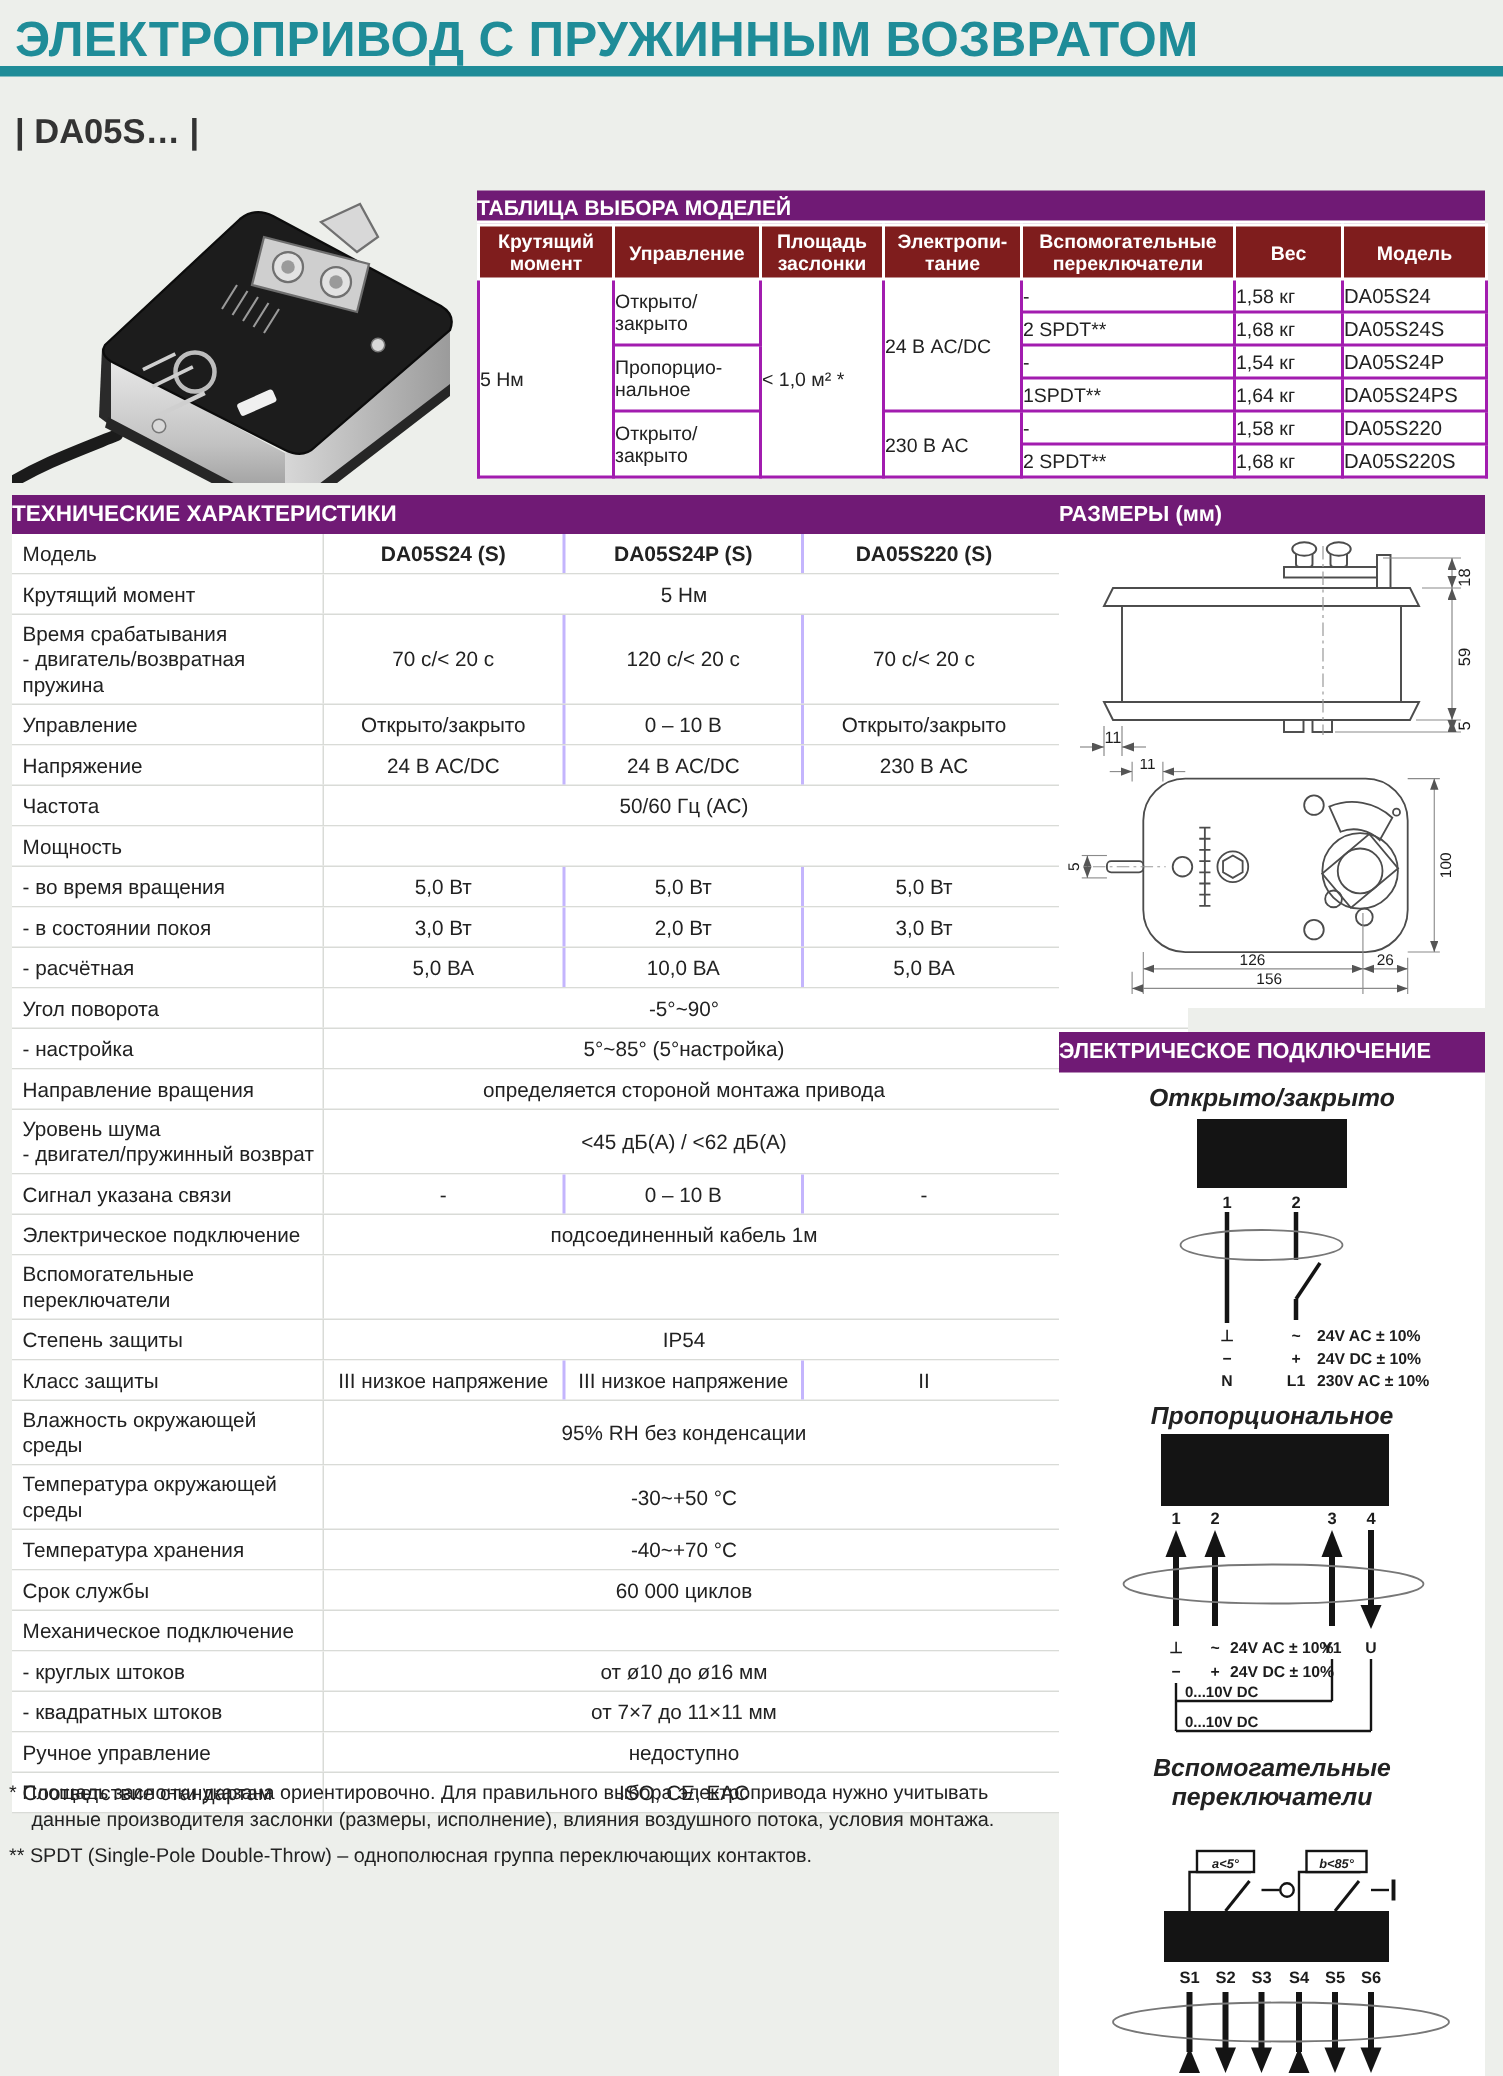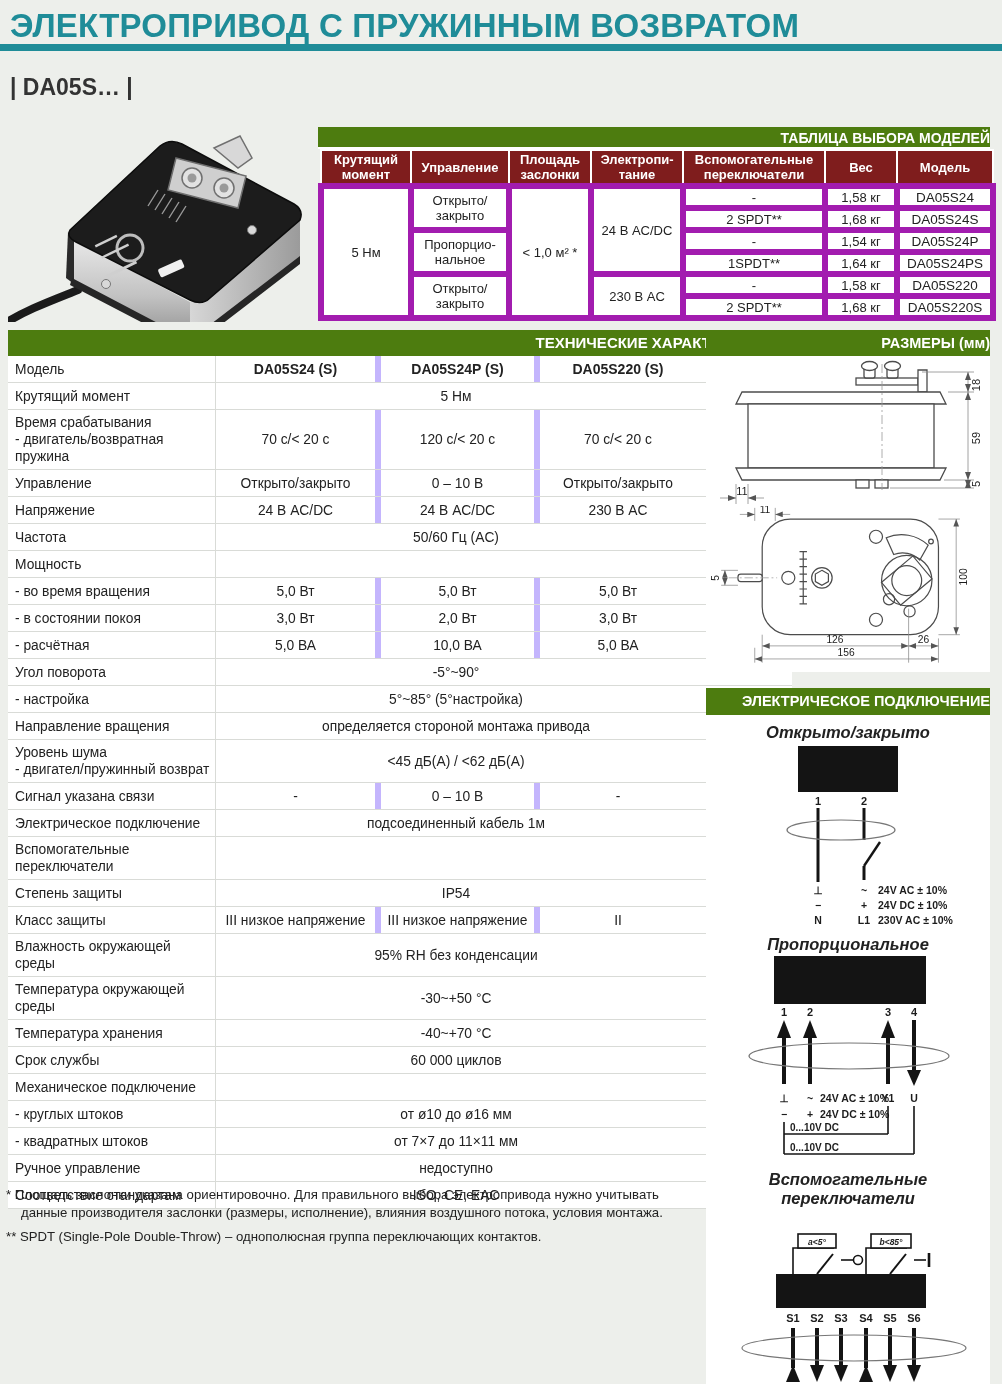--- a/index.html
+++ b/index.html
@@ -1,42 +1,42 @@
 <!DOCTYPE html>
 <html><head>
 <meta charset="utf-8">
 <style>
   *{margin:0;padding:0;box-sizing:border-box}
   html,body{background:#edefeb}
   body{width:1002px;height:1384px;position:relative;font-family:"Liberation Sans",sans-serif;color:#222;overflow:hidden}
   .abs{position:absolute}
-  .teal{background:#4d7c0f;color:#fff;font-weight:bold;text-align:right}
+  .teal{background:#701a75;color:#fff;font-weight:bold;text-align:left}
 
   
   #page-title{left:10px;top:7px;font-size:33px;font-weight:bold;color:#1f8c98;letter-spacing:.2px}
   #title-rule{left:0;top:44px;width:1002px;height:7px;background:#1f8c98}
   #model-code{left:10px;top:74px;font-size:23px;font-weight:bold;color:#333}
 
   
   #sel-wrap{left:318px;top:127px;width:672px}
   #sel-title{height:22px;line-height:22px;font-size:14px;border-bottom:2px solid #fff}
   #sel-table{border-collapse:collapse;width:672px;table-layout:fixed;font-size:13px}
   #sel-table th{background:#7f1d1d;color:#fff;font-weight:bold;border:2px solid #fff;
       height:36px;white-space:pre-line;font-size:13px;line-height:15px;text-align:center;vertical-align:middle}
-  #sel-table td{background:#fff;border:6px solid #a21caf;height:22px;text-align:center;
+  #sel-table td{background:#fff;border:2px solid #a21caf;height:22px;text-align:left;
       vertical-align:middle;white-space:pre-line;line-height:15px}
   #sel-table td.model{font-weight:normal;font-size:13.5px}
 
   
   #tech-wrap{left:8px;top:330px;width:784px}
   #tech-title{height:26px;line-height:26px;font-size:15px}
   .trow{display:grid;grid-template-columns:208px 159px 159px 162px;background:#fff;border-bottom:1px solid #d9dbd7;font-size:13.8px}
   .tlabel{padding:4px 2px 4px 7px;border-right:1px solid #d9dbd7;white-space:pre-line;display:flex;align-items:center;line-height:17px}
   .tcell{display:flex;align-items:center;justify-content:center;padding:4px 3px;line-height:17px;min-height:26px}
-  .tcell + .tcell{border-left:6px solid #c4b5fd}
+  .tcell + .tcell{border-left:2px solid #c4b5fd}
   .tcell.span{grid-column:2/5}
   .tcell.b{font-weight:bold;font-size:14px}
 
   
   #dims-panel{left:706px;top:330px;width:284px;height:342px;background:#fff}
   #dims-title{height:26px;line-height:26px;font-size:14.5px}
   #elec-panel{left:706px;top:688px;width:284px;height:696px;background:#fff}
   #elec-title{height:27px;line-height:27px;font-size:14.5px;margin-bottom:6px}
   .diag-title{font-style:italic;font-weight:bold;font-size:16.5px;text-align:center;white-space:pre-line;line-height:19px;margin-top:8px}
   svg{display:block}

